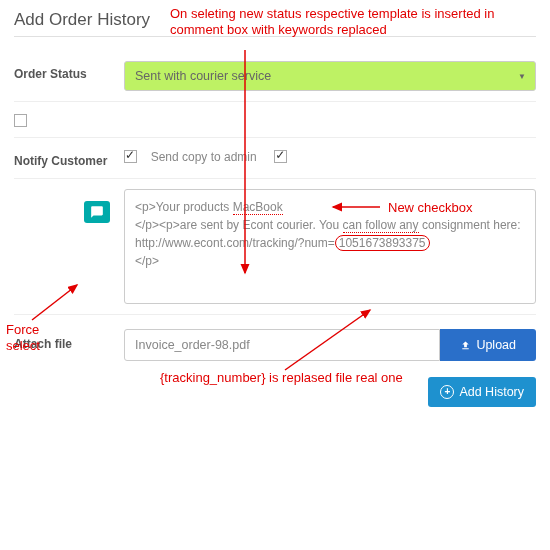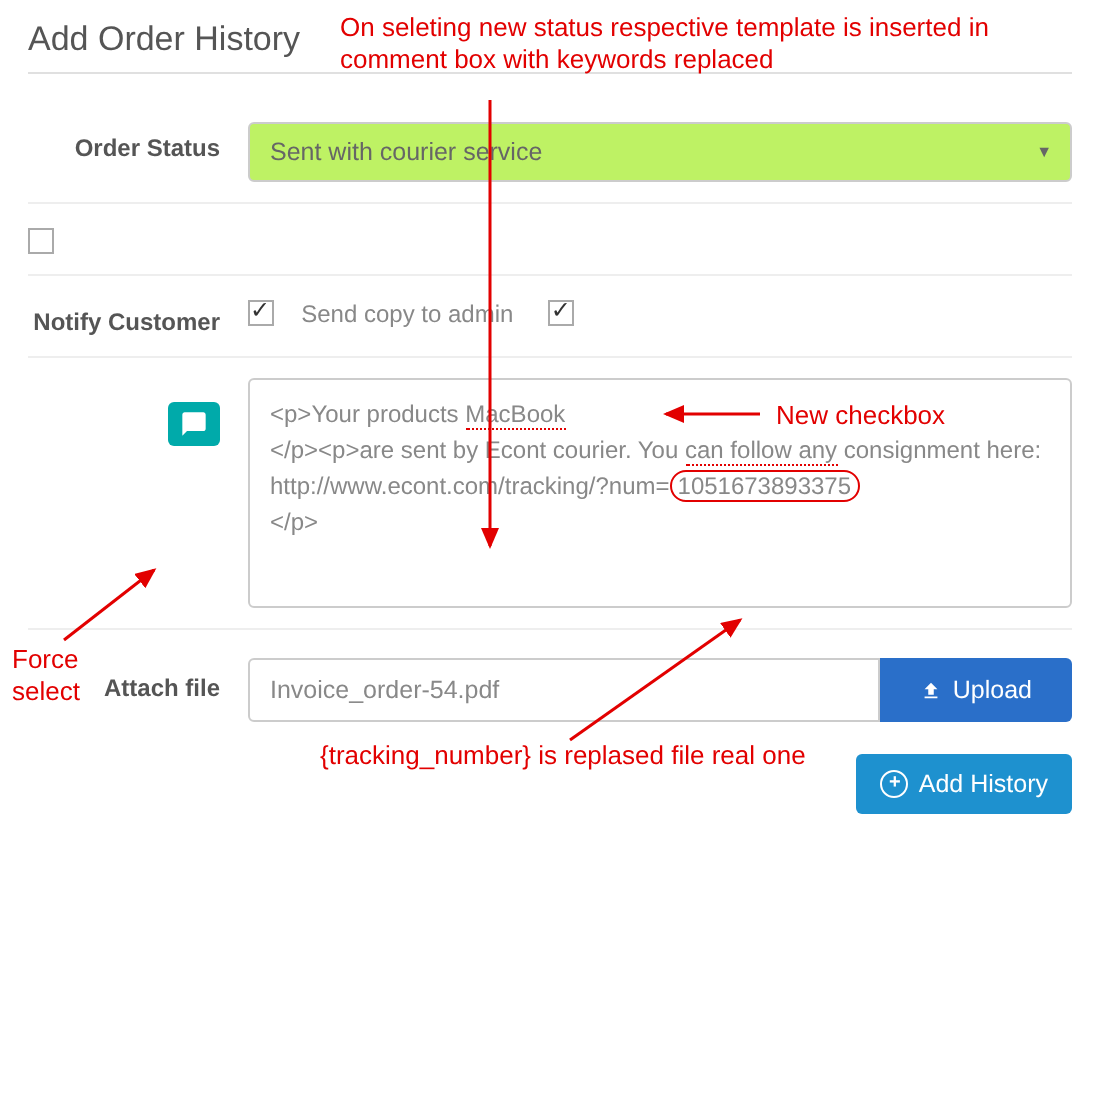--- a/index.html
+++ b/index.html
@@ -2,21 +2,21 @@
 <html><head>
 <meta charset="utf-8">
 <style>
   * { box-sizing: border-box; margin: 0; padding: 0; }
   body { font-family: -apple-system, Helvetica, Arial, sans-serif; font-size: 13px; color: #444; background: #fff; width: 550px; }
   .panel { padding: 10px 14px 16px 14px; }
   h3.title { font-weight: 400; font-size: 17px; color: #555; margin-bottom: 6px; }
   hr.sep { border: none; border-top: 1px solid #e0e0e0; margin-bottom: 14px; }
   .row { display: flex; align-items: flex-start; padding: 10px 0; border-bottom: 1px solid #eee; position: relative; }
   .row:last-of-type { border-bottom: none; }
-  .label-col { width: 110px; text-align: right; padding-right: 14px; padding-top: 6px; font-weight: 600; font-size: 12px; color: #555; }
+  .label-col { width: 110px; text-align: left; padding-right: 14px; padding-top: 6px; font-weight: 600; font-size: 12px; color: #555; }
   .label-col .help { display:inline-flex; align-items:center; justify-content:center; width:13px; height:13px; border-radius:50%; background:#1e91cf; color:#fff; font-size:9px; margin-left:3px; font-weight:700;}
   .field-col { flex: 1; }
   .select { width: 100%; border: 1px solid #ccc; border-radius: 3px; padding: 7px 10px; font-size: 12.5px; color: #666; background: #bef264; appearance: none; position: relative; }
   .select-wrap { position: relative; }
   .select-wrap::after { content: "▼"; font-size: 8px; color: #666; position: absolute; right: 10px; top: 50%; transform: translateY(-50%); pointer-events:none;}
   .chk { width: 13px; height: 13px; border: 1px solid #aaa; display: inline-block; vertical-align: middle; position: relative; margin-right: 10px; }
   .chk.checked::after { content: "✓"; position: absolute; top: -3px; left: 0px; font-size: 12px; color: #333; }
   .chk-label { font-size: 12px; color: #888; vertical-align: middle; margin-right: 14px; }
   .comment-box { width: 100%; border: 1px solid #ccc; border-radius: 3px; padding: 8px 10px; font-size: 12px; color: #888; min-height: 115px; background: #fff; font-family: inherit; line-height: 1.5; white-space: pre-wrap; word-break: break-word;}
   .cyan-btn { background: #00aaaa; color: #fff; border-radius: 3px; padding: 4px 6px; display: inline-flex; align-items:center; justify-content:center; margin-top:2px;}
@@ -79,21 +79,21 @@
     <div class="field-col">
       <div class="comment-box"><span>&lt;p&gt;Your products </span><span class="underline-red">MacBook</span>
 <span>&lt;/p&gt;&lt;p&gt;are sent by Econt courier. You </span><span class="underline-red">can follow any</span><span> consignment here: http://www.econt.com/tracking/?num=</span><span class="circle-red">1051673893375</span>
 <span>&lt;/p&gt;</span></div>
     </div>
   </div>
 
   <div class="attach-row">
     <div class="label-col" style="padding-top:8px;">Attach file</div>
     <div class="field-col" style="display:flex;">
-      <div class="file-input">Invoice_order-54.pdf</div>
+      <div class="file-input">Invoice_order-98.pdf</div>
       <div class="upload-btn">
         <svg viewBox="0 0 24 24">
             <path d="M9 16h6v-6h4l-7-7-7 7h4v6zm-4 2h14v2H5v-2z"></path>
           </svg>
         <span>Upload</span>
       </div>
     </div>
   </div>
 
   <div class="btn-row">

